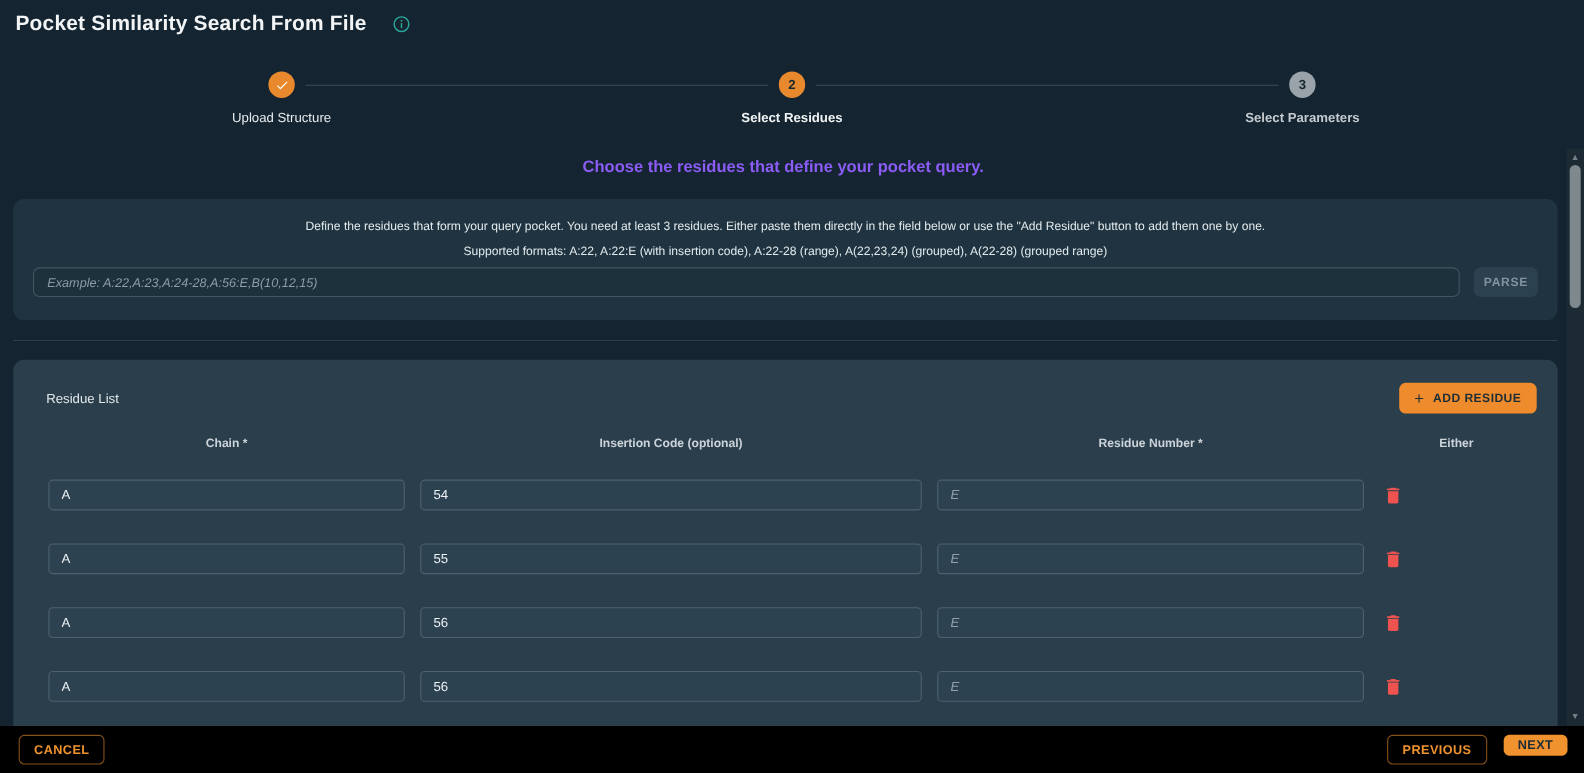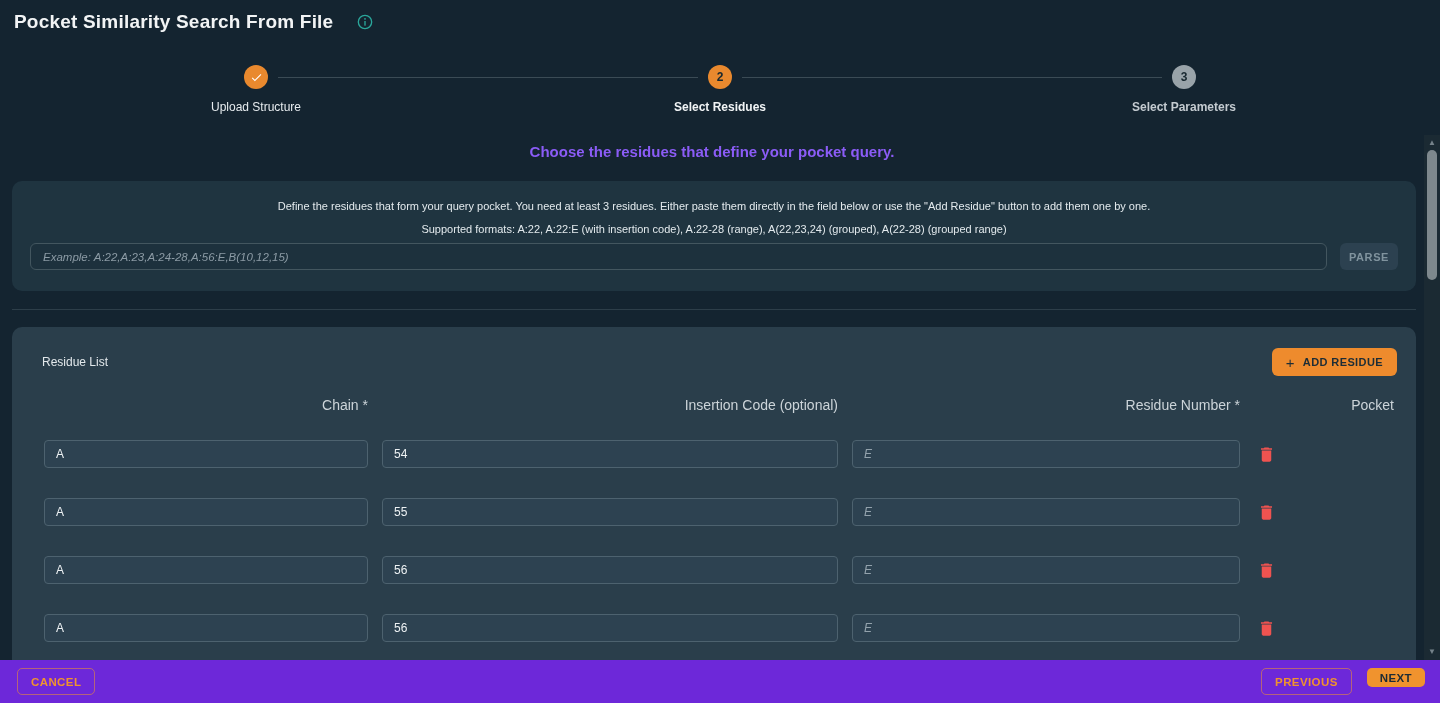--- a/index.html
+++ b/index.html
@@ -75,38 +75,38 @@
     letter-spacing:.4px; display:flex; align-items:center; gap:8px;
     font-family:"Liberation Sans", sans-serif; cursor:pointer;
   }
   .add-btn .plus { font-size:15px; font-weight:400; line-height:1; }
 
   .grid-cols {
     display:grid; grid-template-columns:324px 456px 388px 140px;
     column-gap:14px; padding-left:32px;
   }
   .table-header { margin-top:21px; }
-  .table-header span { text-align:right; font-size:14px; font-weight:400; color:#ccd4d9; }
+  .table-header span { text-align:center; font-size:11px; font-weight:700; color:#ccd4d9; }
   .residue-rows { margin-top:27px; }
   .row { align-items:center; margin-bottom:30px; }
   .cell-input {
     height:28px; width:100%; background:#2d4251; border:1px solid #4d626f;
     border-radius:4px; padding:0 11px; color:#eef2f4; font-size:12px;
     font-family:"Liberation Sans", sans-serif; outline:none;
   }
   .cell-input::placeholder { color:#93a2ac; font-style:italic; }
   .del-btn {
     width:24px; height:24px; background:transparent; border:none;
     display:flex; align-items:center; justify-content:center; cursor:pointer; justify-self:start;
   }
 
   
   .footer-bar {
     position:absolute; left:0; right:0; bottom:0; height:43px;
-    background:#6d28d9; z-index:5;
+    background:#000000; z-index:5;
     display:flex; align-items:center; justify-content:space-between;
     padding:0 15px 0 17px;
   }
   .btn-outline {
     height:27px; padding:0 13px; background:transparent;
     border:1px solid rgba(240,147,46,.55); border-radius:5px;
     color:#f0932e; font-size:11.5px; font-weight:700; letter-spacing:.4px;
     font-family:"Liberation Sans", sans-serif; cursor:pointer;
   }
   .btn-filled {
@@ -180,21 +180,21 @@
       <button class="add-btn">
         <span class="plus">+</span>
         <span>ADD RESIDUE</span>
       </button>
     </div>
 
     <div class="grid-cols table-header">
       <span>Chain *</span>
       <span>Insertion Code (optional)</span>
       <span>Residue Number *</span>
-      <span>Pocket</span>
+      <span>Either</span>
     </div>
 
     <div class="residue-rows">
   <div class="grid-cols row">
     <input class="cell-input" type="text" value="A" style="">
     <input class="cell-input" type="text" value="54" style="">
     <input class="cell-input" type="text" placeholder="E" style="">
     <button class="del-btn">
       <svg width="19" height="19" viewBox="0 0 24 24">
         <path d="M6 19c0 1.1.9 2 2 2h8c1.1 0 2-.9 2-2V7H6v12zM19 4h-3.5l-1-1h-5l-1 1H5v2h14V4z" fill="#ef5350"></path>

